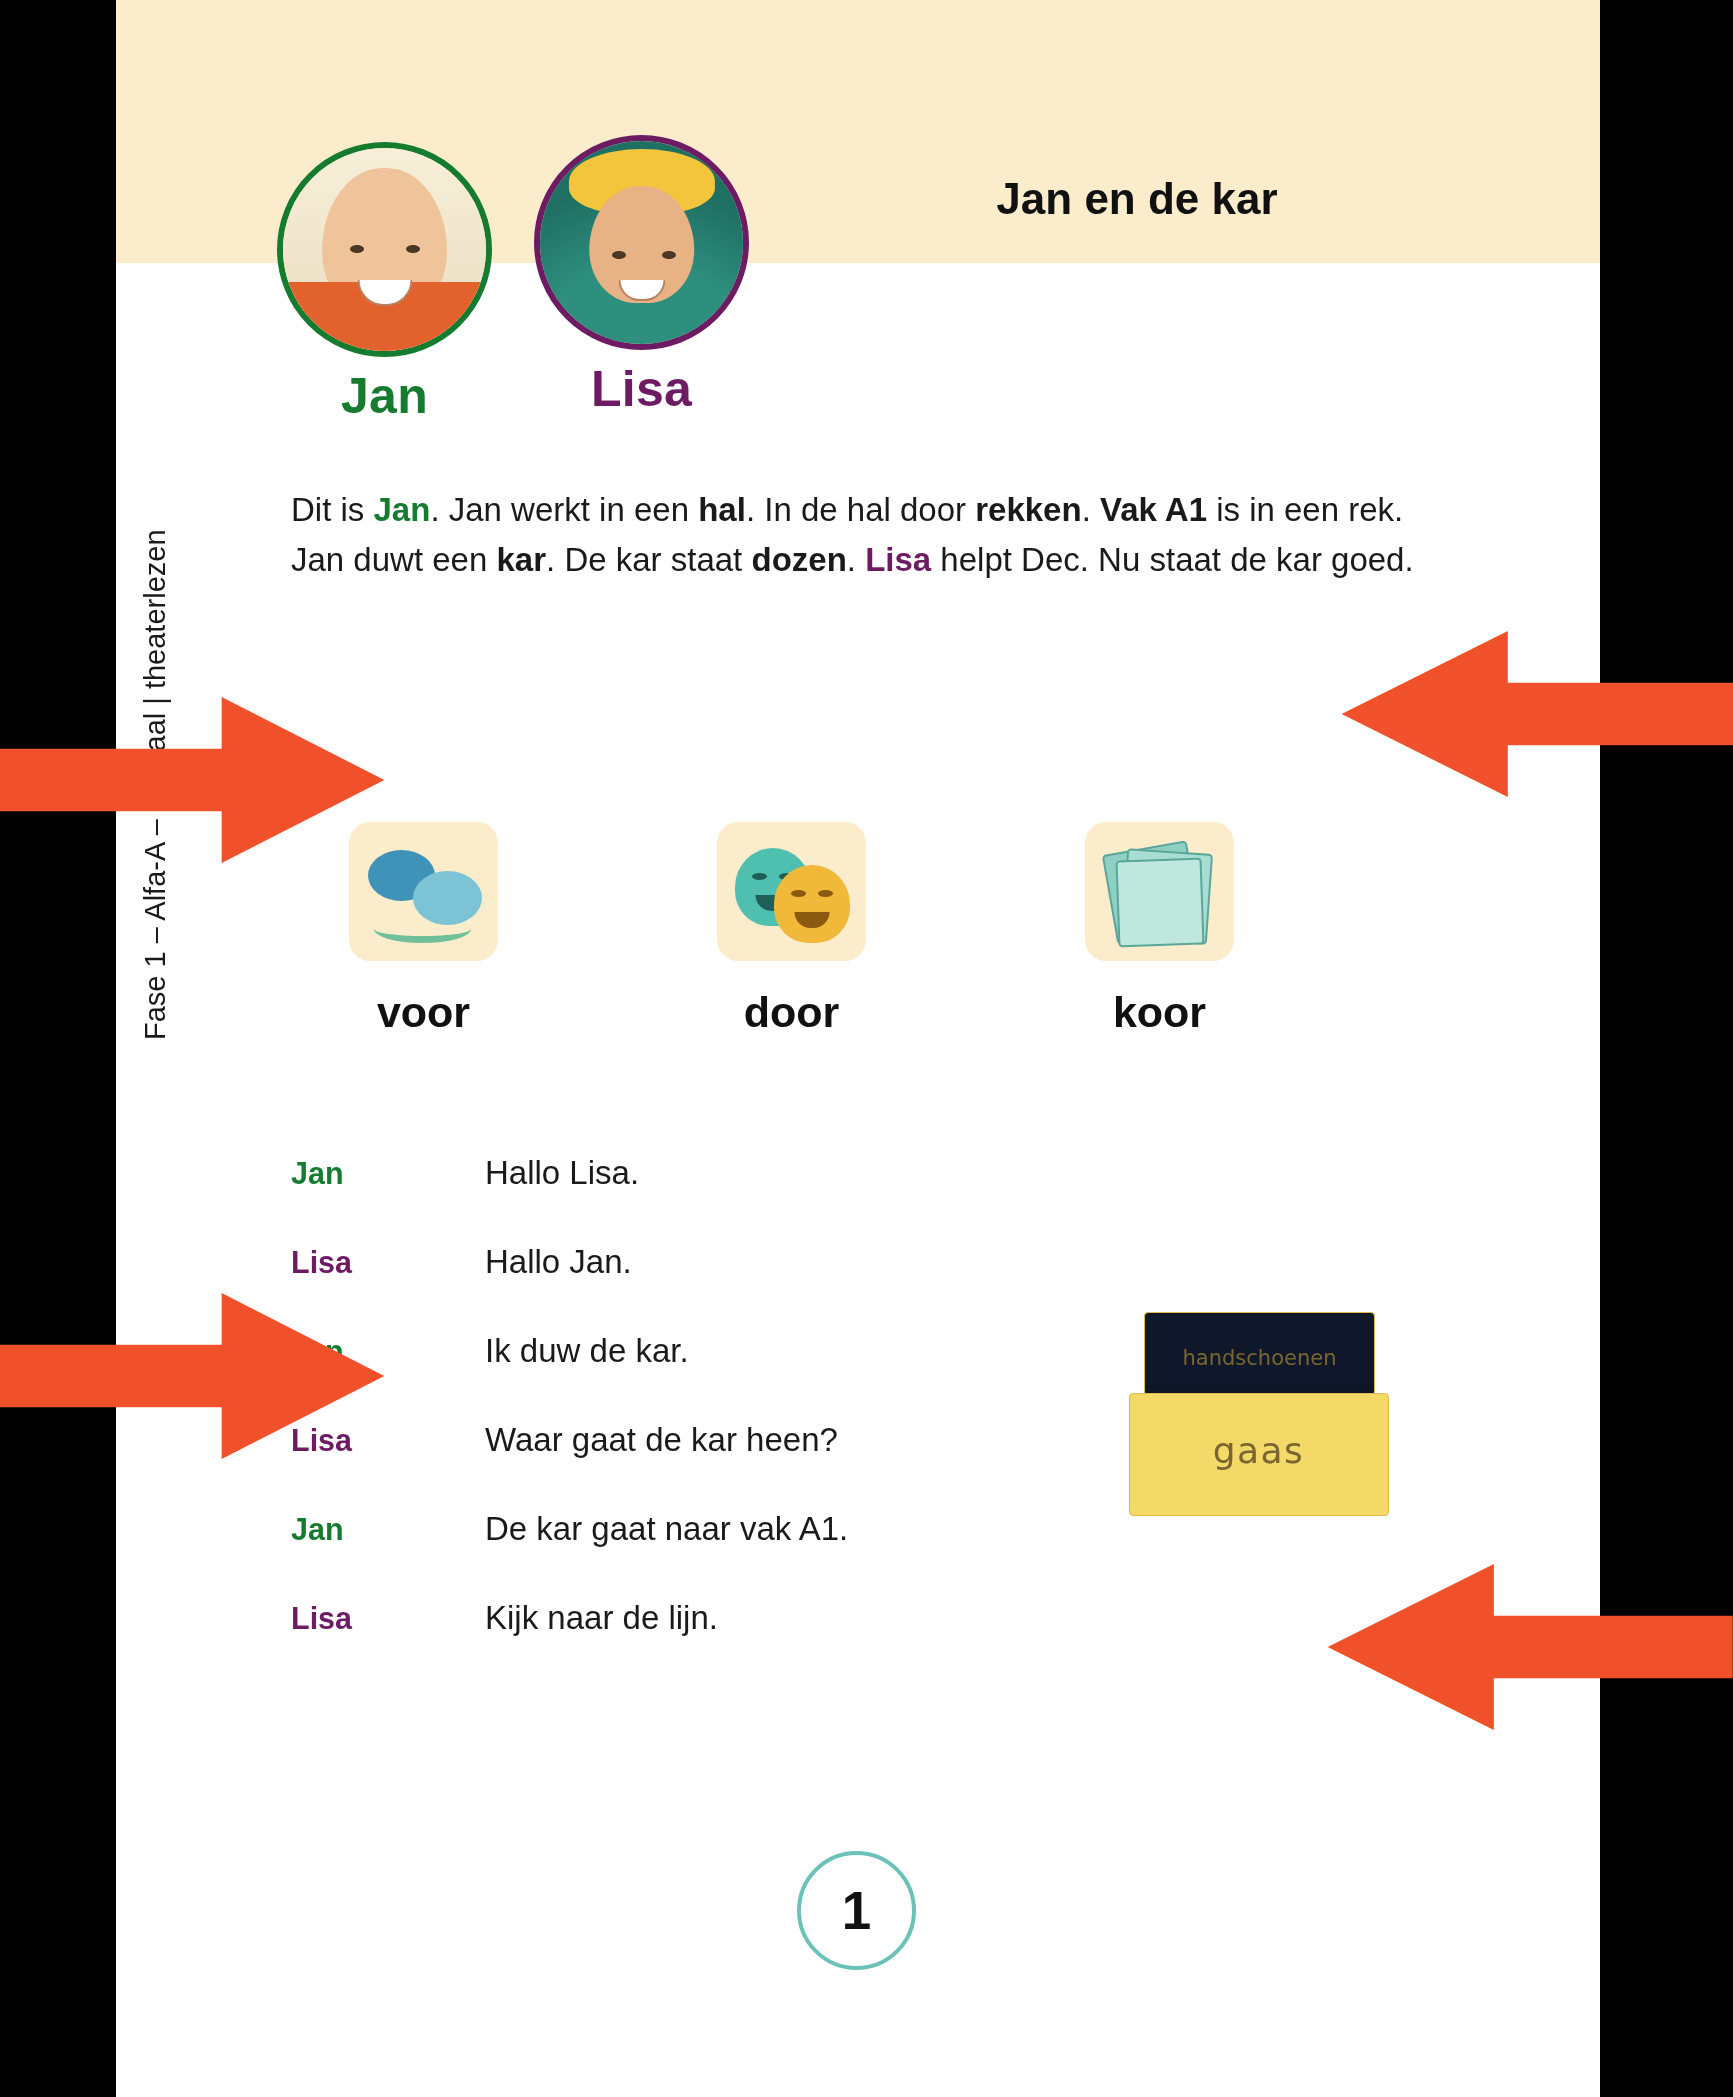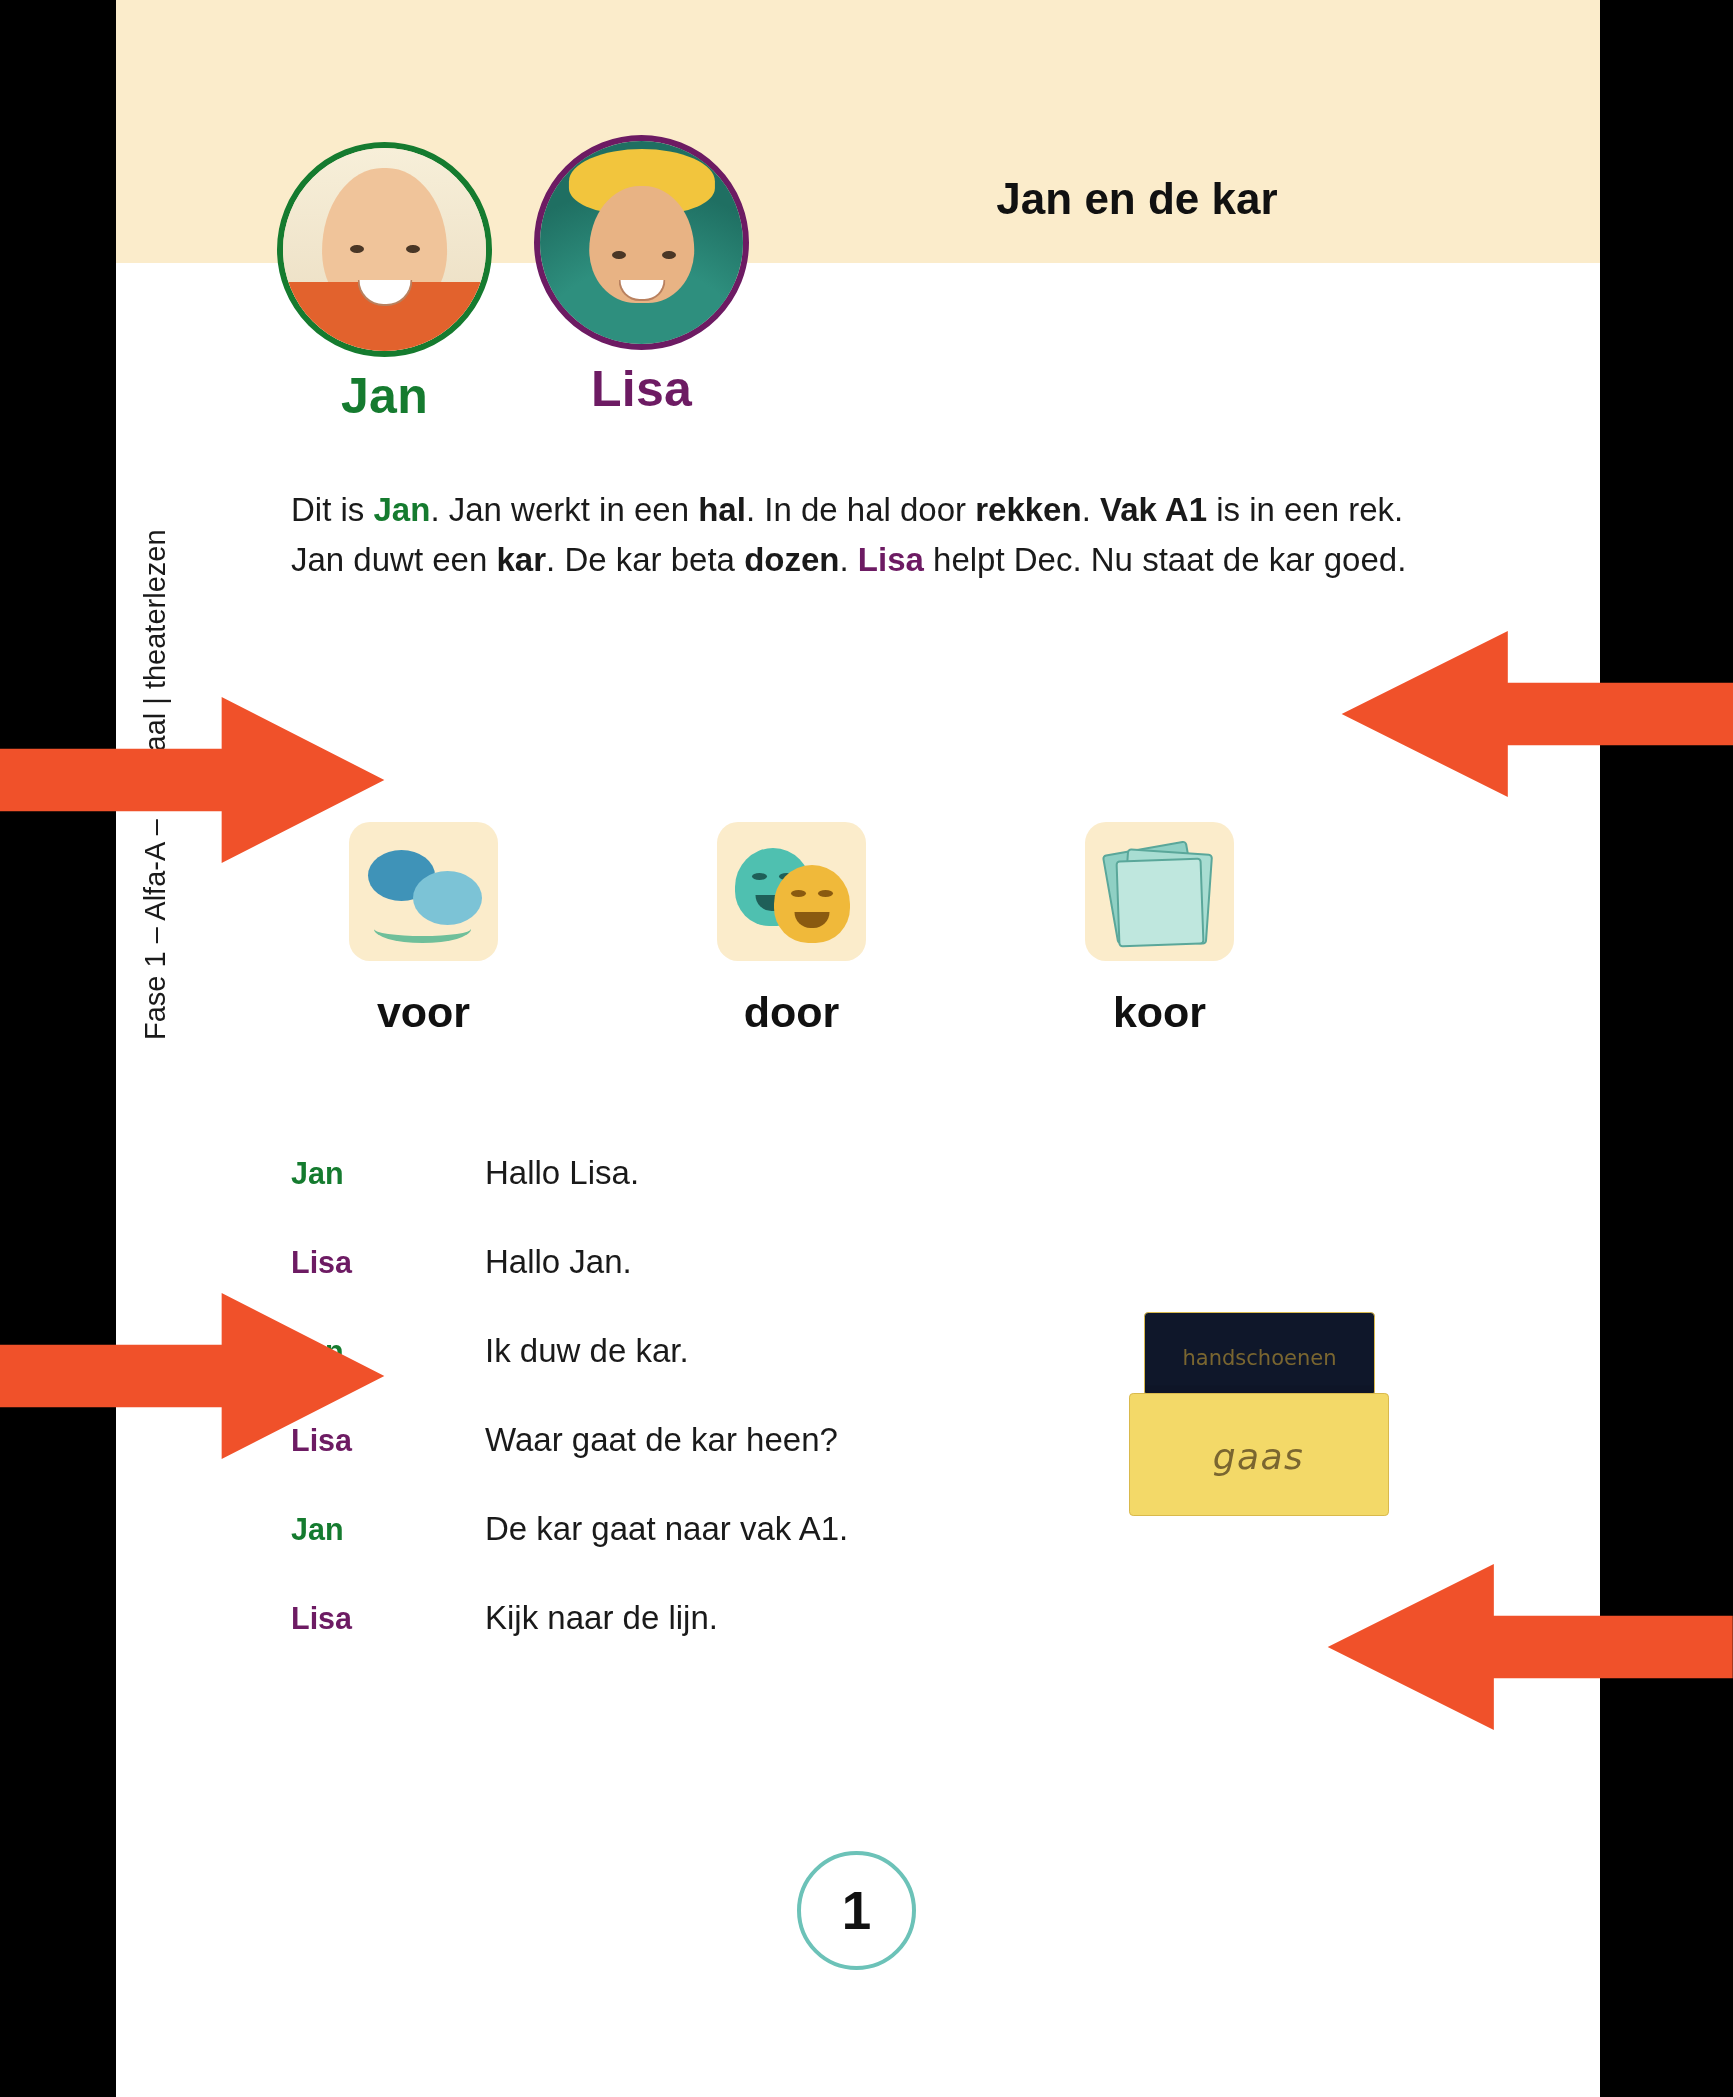--- a/index.html
+++ b/index.html
@@ -290,21 +290,21 @@
     border: 1.4px solid #d9b94c;
   }
   .box-label {
     position: absolute;
     width: 100%;
     text-align: center;
     color: #7a6630;
     font-family: "DejaVu Sans", sans-serif;
   }
   #label-handschoenen { top: 33px; font-size: 21px; }
-  #label-gaas { top: 42px; font-size: 36px; letter-spacing: 1.4px; font-style: italic; }
+  #label-gaas { top: 36px; font-size: 36px; letter-spacing: 1.4px; }
 
   
   #side-text {
     position: absolute;
     left: 139px;
     top: 1040px;
     transform: rotate(-90deg);
     transform-origin: left top;
     white-space: nowrap;
     font-size: 29px;
@@ -371,21 +371,21 @@
       <div class="eye" style="left:72px;top:110px;"></div>
       <div class="eye" style="left:122px;top:110px;"></div>
       <div class="mouth" style="top:139px;width:43px;height:19.4px;"></div>
     </div>
   </div>
   <div class="avatar-name" id="name-lisa">Lisa</div>
 </div>
 
 <div id="doc-title">Jan en de kar</div>
 
-<div id="intro"><span>Dit is </span><b class="c-jan">Jan</b><span>. Jan werkt in een </span><b>hal</b><span>. In de hal door </span><b>rekken</b><span>. </span><b>Vak A1</b><span> is in een rek. Jan duwt een </span><b>kar</b><span>. De kar beta </span><b>dozen</b><span>. </span><b class="c-lisa">Lisa</b><span> helpt Dec. Nu staat de kar goed.</span></div>
+<div id="intro"><span>Dit is </span><b class="c-jan">Jan</b><span>. Jan werkt in een </span><b>hal</b><span>. In de hal door </span><b>rekken</b><span>. </span><b>Vak A1</b><span> is in een rek. Jan duwt een </span><b>kar</b><span>. De kar staat </span><b>dozen</b><span>. </span><b class="c-lisa">Lisa</b><span> helpt Dec. Nu staat de kar goed.</span></div>
 
 <div id="word-row">
   <div class="word-card">
     <div class="word-icon">
       <div class="bubble b1"></div>
       <div class="bubble b2"></div>
       <div class="arrow-curve"></div>
     </div>
     <div class="word-label">voor</div>
   </div>

